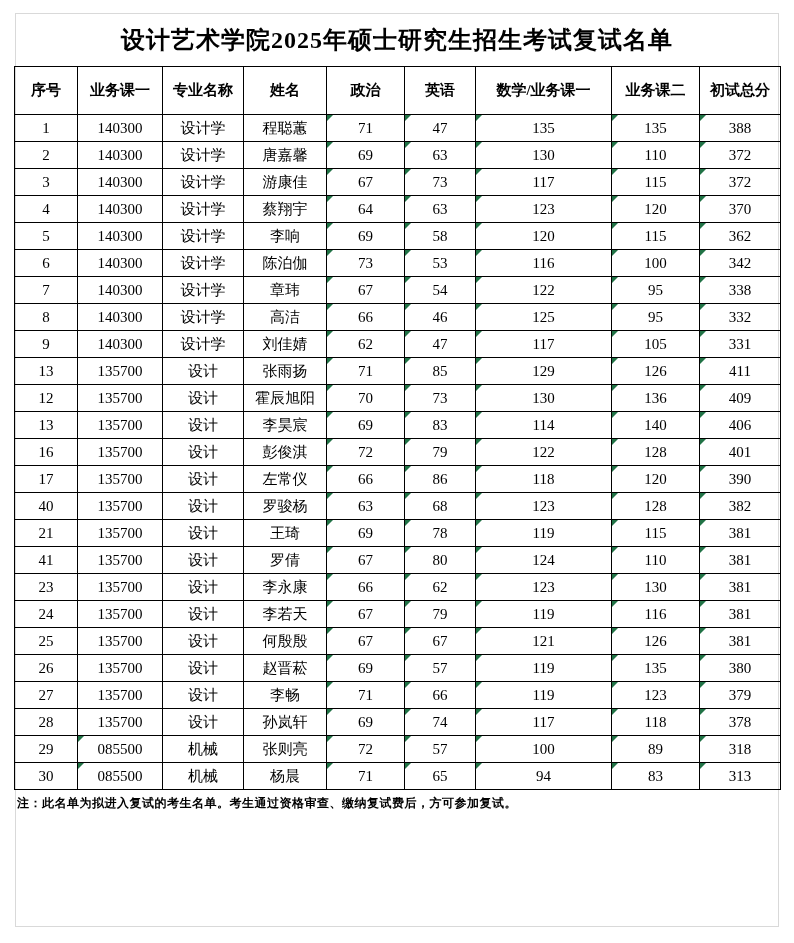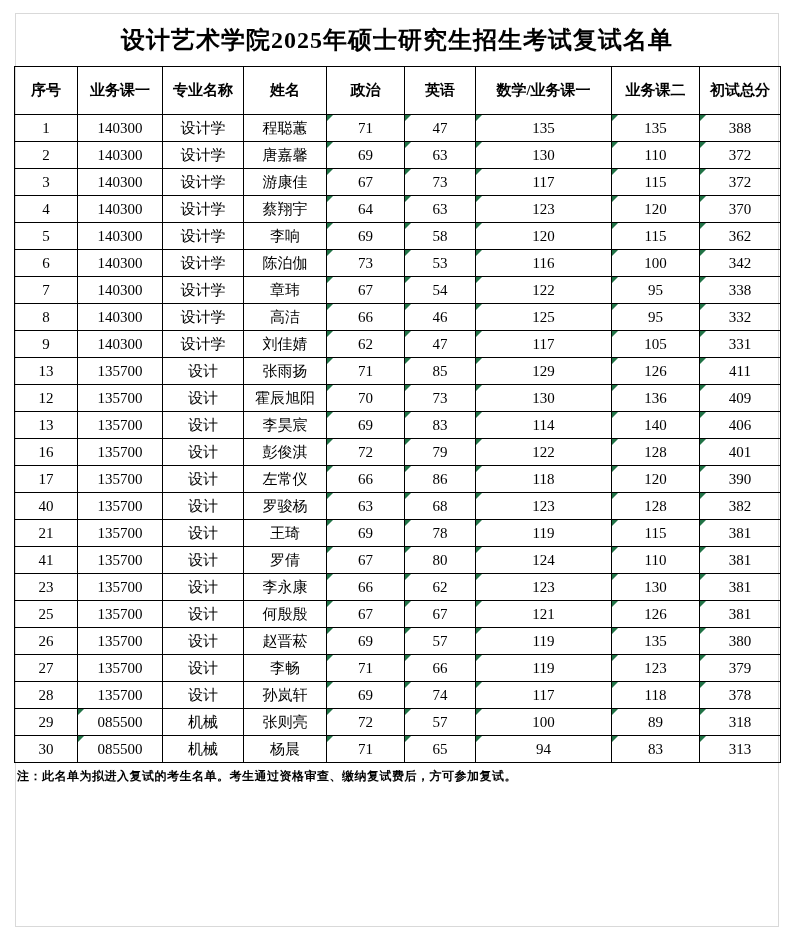--- a/index.html
+++ b/index.html
@@ -298,20 +298,31 @@
           <td>135700</td>
           <td>设计</td>
           <td>李永康</td>
           <td><span class="flag" style="border-top-color: rgb(33, 115, 70);"></span>66</td>
           <td><span class="flag" style="border-top-color: rgb(33, 115, 70);"></span>62</td>
           <td><span class="flag" style="border-top-color: rgb(33, 115, 70);"></span>123</td>
           <td><span class="flag" style="border-top-color: rgb(33, 115, 70);"></span>130</td>
           <td><span class="flag" style="border-top-color: rgb(33, 115, 70);"></span>381</td>
         </tr>
         <tr>
+          <td>24</td>
+          <td>135700</td>
+          <td>设计</td>
+          <td>李若天</td>
+          <td><span class="flag" style="border-top-color: rgb(33, 115, 70);"></span>67</td>
+          <td><span class="flag" style="border-top-color: rgb(33, 115, 70);"></span>79</td>
+          <td><span class="flag" style="border-top-color: rgb(33, 115, 70);"></span>119</td>
+          <td><span class="flag" style="border-top-color: rgb(33, 115, 70);"></span>116</td>
+          <td><span class="flag" style="border-top-color: rgb(33, 115, 70);"></span>381</td>
+        </tr>
+        <tr>
           <td>25</td>
           <td>135700</td>
           <td>设计</td>
           <td>何殷殷</td>
           <td><span class="flag" style="border-top-color: rgb(33, 115, 70);"></span>67</td>
           <td><span class="flag" style="border-top-color: rgb(33, 115, 70);"></span>67</td>
           <td><span class="flag" style="border-top-color: rgb(33, 115, 70);"></span>121</td>
           <td><span class="flag" style="border-top-color: rgb(33, 115, 70);"></span>126</td>
           <td><span class="flag" style="border-top-color: rgb(33, 115, 70);"></span>381</td>
         </tr>

